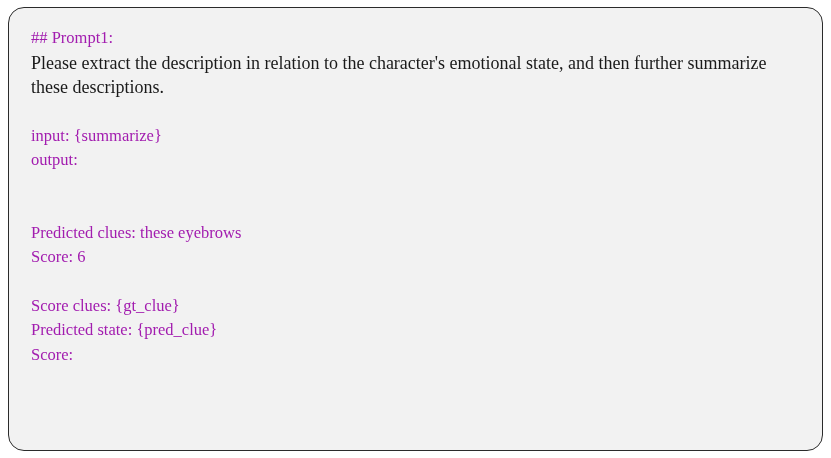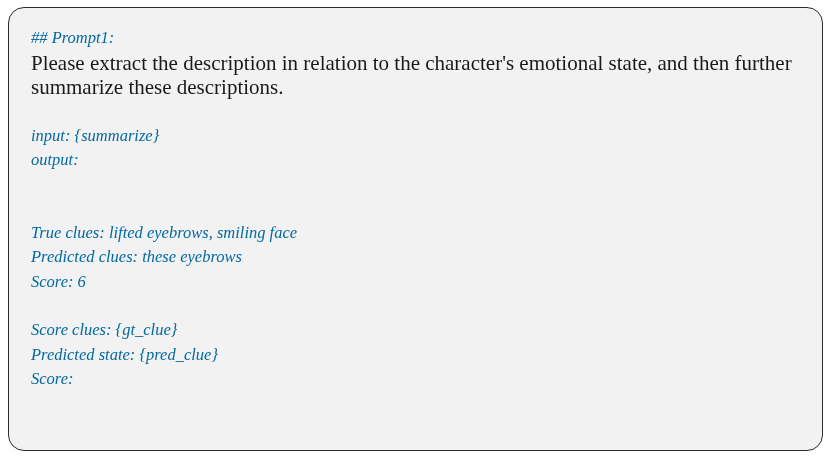--- a/index.html
+++ b/index.html
@@ -24,29 +24,28 @@
     border-radius: 16px;
     padding: 18px 22px 10px 22px;
     overflow: hidden;
   }
   .block {
     margin: 0;
   }
   .line {
     font-size: 16.5px;
     line-height: 24.5px;
-    color: #0369a1;
+    color: #a21caf;
     white-space: pre-wrap;
-    font-style: italic;
   }
   .spacer {
     height: 24px;
   }
   .para {
-    font-size: 21px;
+    font-size: 18px;
     line-height: 24.5px;
     color: #1a1a1a;
   }
 </style>
 </head>
 <body>
 
 <div class="prompt-card">
 
   <div class="block">
@@ -60,21 +59,20 @@
     <div class="line">input: {summarize}</div>
     <div class="line">output:</div>
   </div>
 
   <div class="spacer"></div>
 
 
   <div class="spacer"></div>
 
   <div class="block">
-    <div class="line">True clues: lifted eyebrows, smiling face</div>
     <div class="line">Predicted clues: these eyebrows</div>
     <div class="line">Score: 6</div>
   </div>
 
   <div class="spacer"></div>
 
   <div class="block">
     <div class="line">Score clues: {gt_clue}</div>
     <div class="line">Predicted state: {pred_clue}</div>
     <div class="line">Score:</div>

